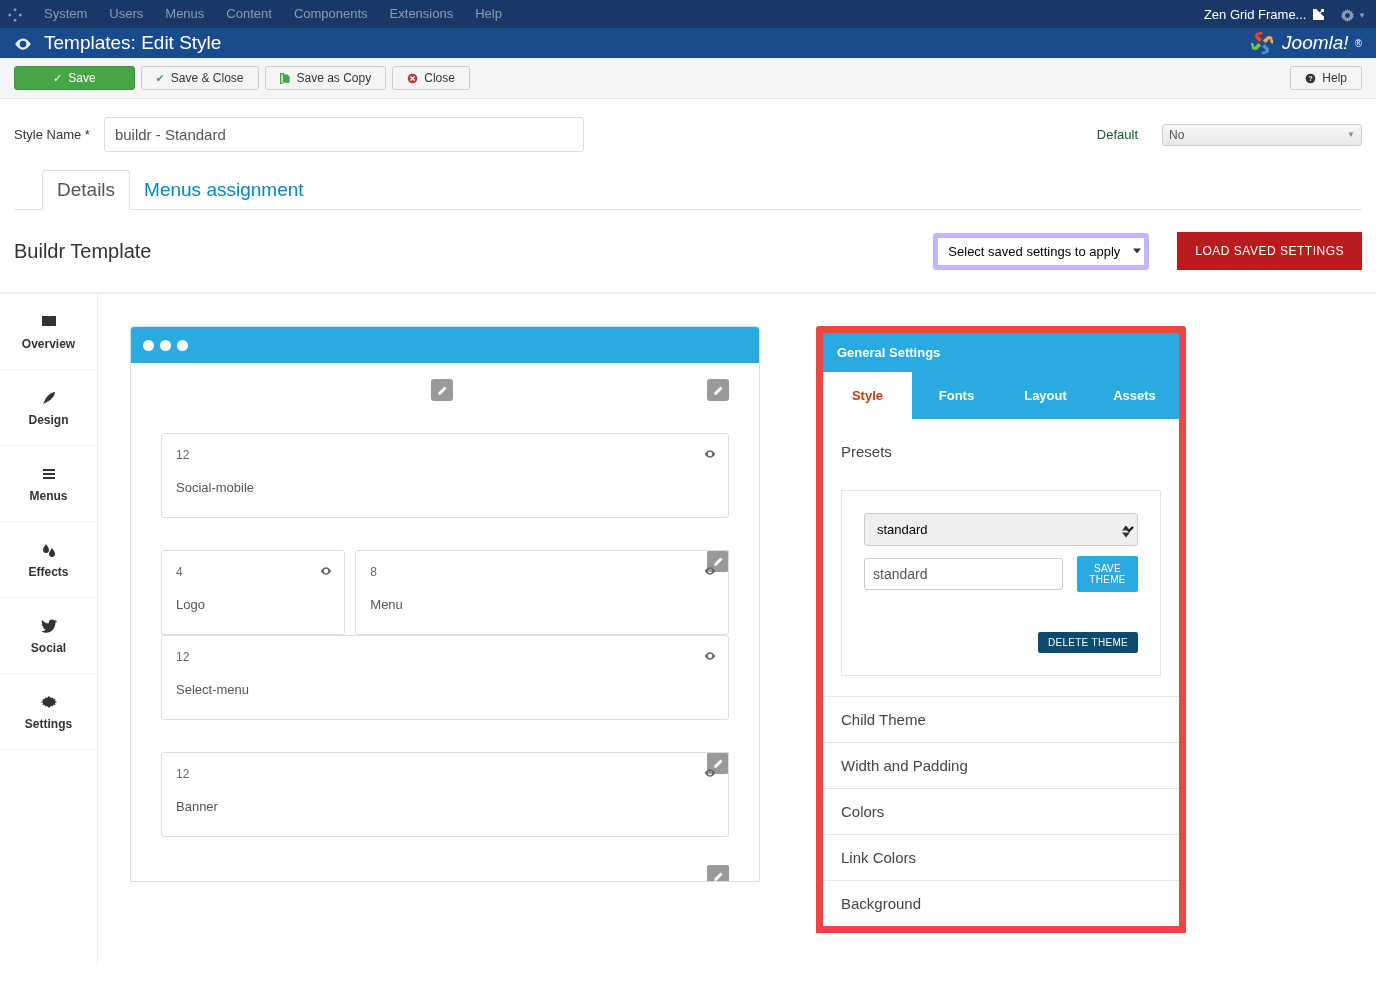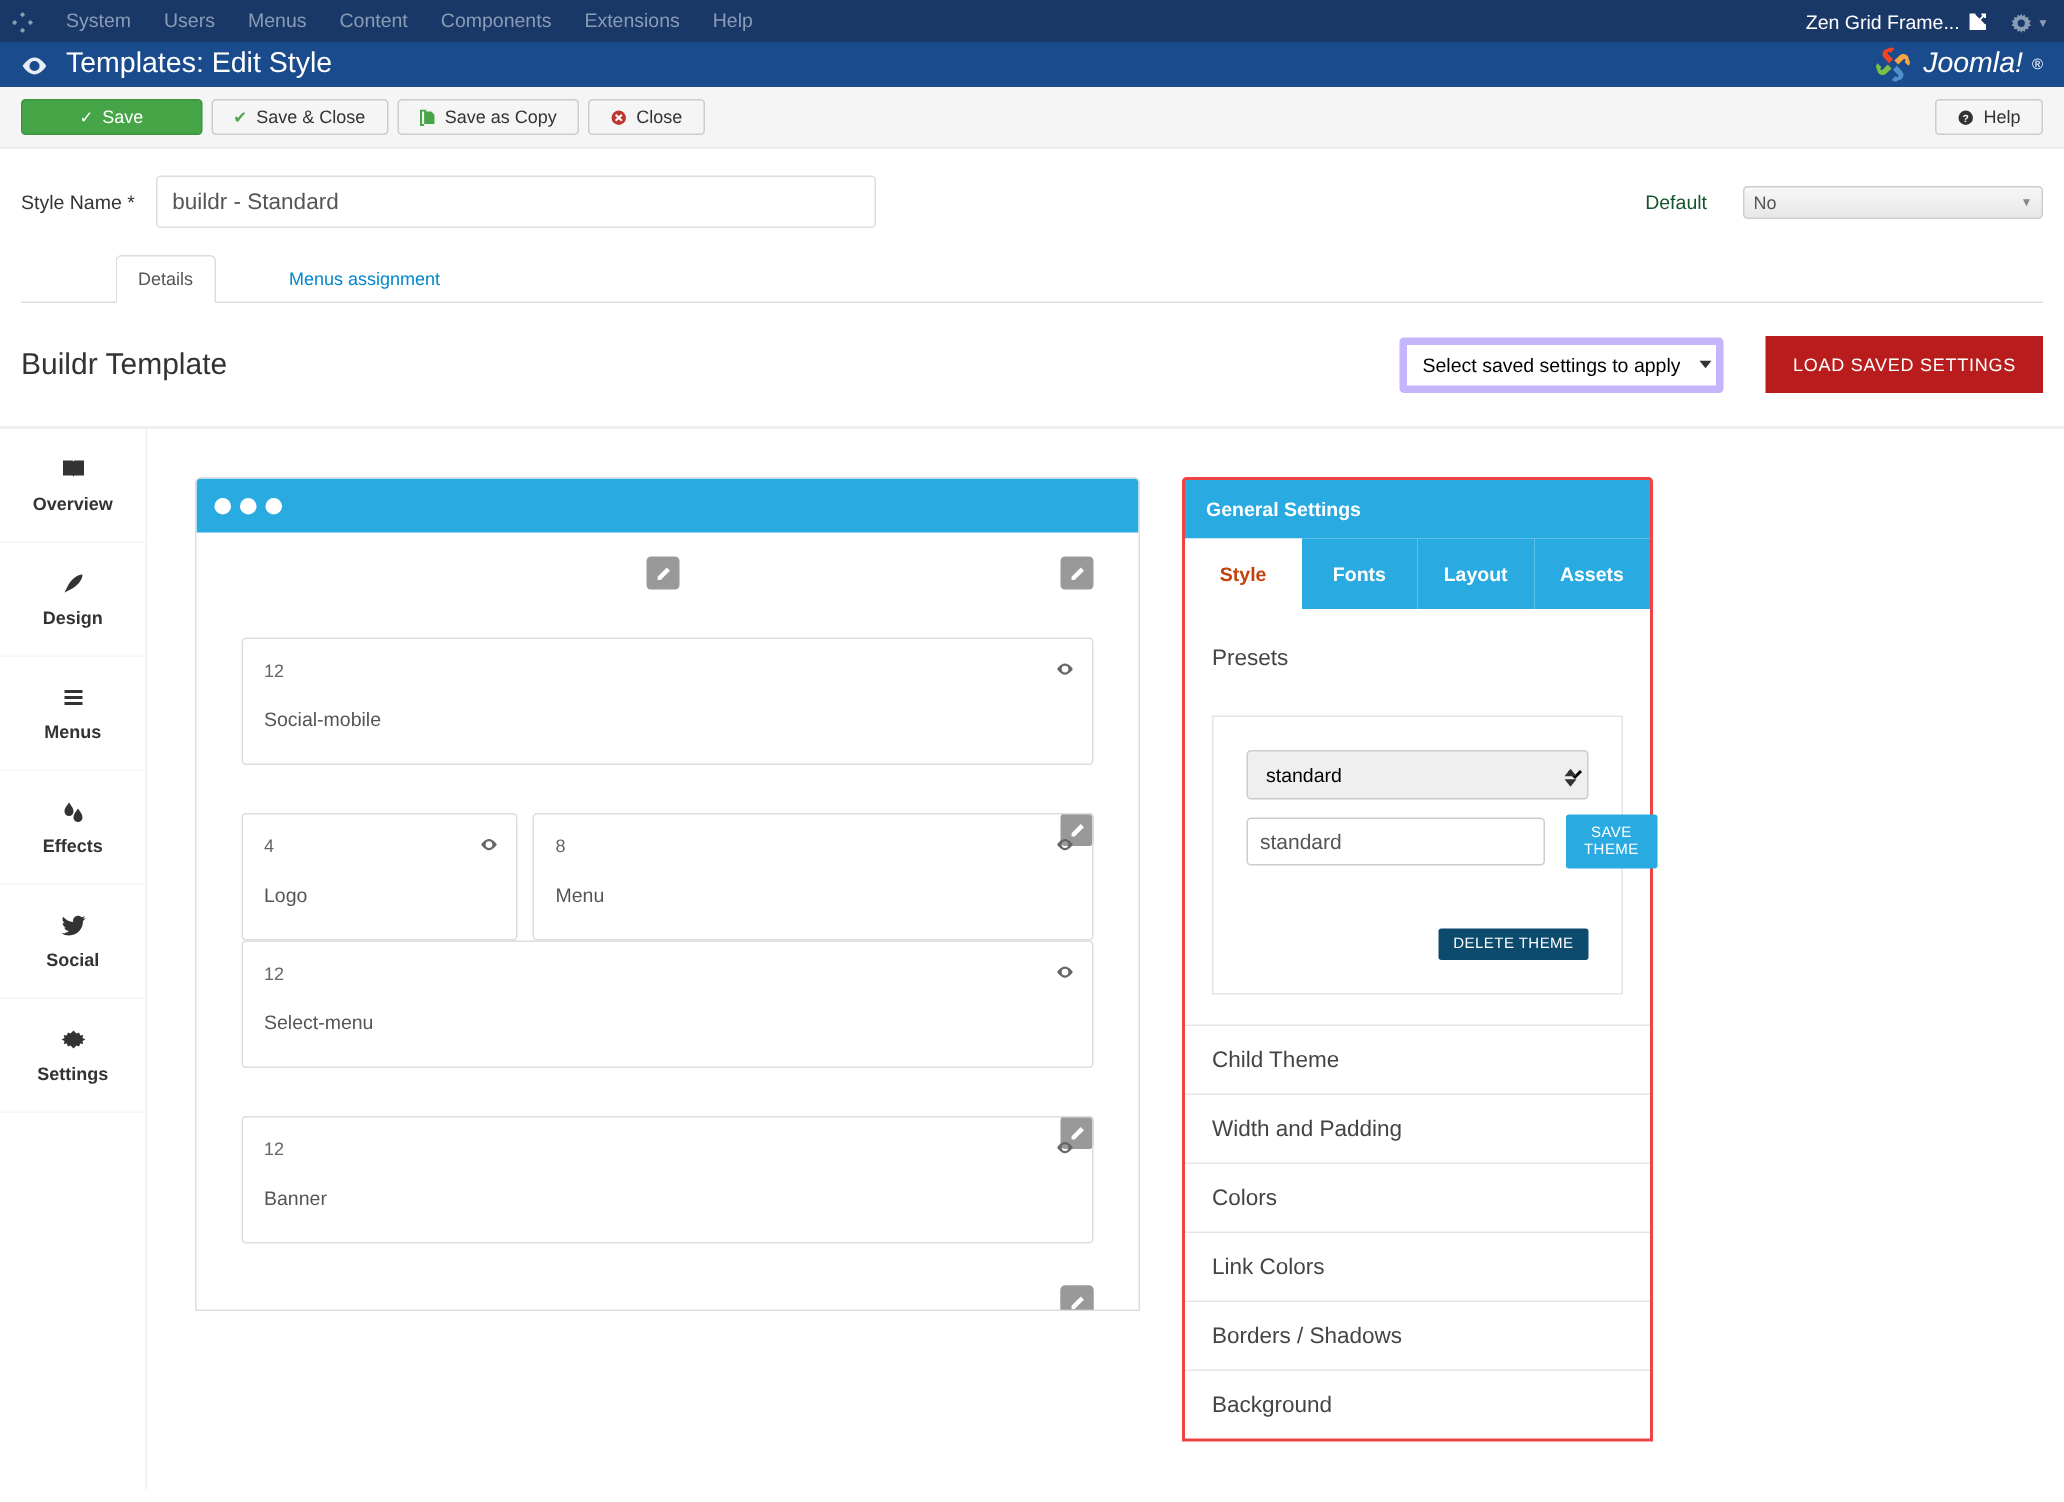--- a/index.html
+++ b/index.html
@@ -38,21 +38,21 @@
 .field-left label { font-size: 13px; color: #333; }
 .field-left input { width: 480px; padding: 8px 10px; border: 1px solid #ddd; border-radius: 3px; font-size: 15px; color: #555; }
 .field-right { display: flex; align-items: center; gap: 24px; }
 .field-right label { font-size: 13px; color: #14532d; }
 .select-default { width: 200px; height: 22px; border: 1px solid #ccc; border-radius: 3px; background: linear-gradient(#f7f7f7,#e7e7e7); padding: 0 6px; font-size: 12px; color: #555; position: relative; display: flex; align-items: center; }
 .select-default::after { content: "▼"; position: absolute; right: 6px; font-size: 8px; color: #888; }
 
 
 .tabs-row { margin: 18px 14px 0 14px; border-bottom: 1px solid #ddd; display: flex; align-items: end; }
 .tabs-row .sp { width: 28px; }
-.tab { padding: 8px 14px; font-size: 12px; cursor: pointer; color: #0088cc; margin-left: 35px; }
+.tab { padding: 8px 14px; font-size: 19px; cursor: pointer; color: #0088cc; }
 .tab.active { border: 1px solid #ddd; border-bottom: 1px solid #fff; border-radius: 4px 4px 0 0; margin-bottom: -1px; color: #555; background: #fff; }
 
 
 .template-head { padding: 22px 14px; display: flex; align-items: center; justify-content: space-between; border-bottom: 1px solid #eee; }
 .template-head h2 { font-size: 20px; font-weight: 400; color: #333; }
 .template-head-right { display: flex; align-items: center; gap: 28px; }
 .select-saved { padding: 6px 24px 6px 10px; border: 5px solid #c4b5fd; border-radius: 3px; font-size: 13px; background: #fff; appearance: none; -webkit-appearance: none; position: relative; }
 .select-wrap { position: relative; display: inline-block; }
 .select-wrap::after { content: ""; position: absolute; right: 8px; top: 50%; transform: translateY(-50%); width: 0; height: 0; border-left: 4px solid transparent; border-right: 4px solid transparent; border-top: 5px solid #333; border-bottom: none; }
 .select-wrap::before { content: ""; position: absolute; right: 8px; top: 35%; transform: translateY(-50%); width: 0; height: 0; border-left: 4px solid transparent; border-right: 4px solid transparent; border-bottom: 5px solid #333; border-top: none; }
@@ -81,21 +81,21 @@
 .module-group { display: flex; gap: 10px; margin-top: 32px; }
 .module { border: 1px solid #ddd; border-radius: 3px; padding: 14px 14px 22px 14px; position: relative; flex: 1; }
 .module .w { font-size: 12px; color: #666; }
 .module .mname { font-size: 13px; color: #555; margin-top: 18px; }
 .module .eye { position: absolute; right: 12px; top: 12px; color: #666; font-size: 12px; }
 .module-4 { flex: 0 0 calc(33.33% - 5px); }
 .module-8 { flex: 0 0 calc(66.67% - 5px); }
 .module-12 { flex: 0 0 100%; }
 
 
-.settings { width: 314px; border: 2px solid #ef4444; border-radius: 3px 3px 0 0; }
+.settings { width: 370px; border: 7px solid #ef4444; border-radius: 3px 3px 0 0; margin-left: 28px; }
 .settings-head { background: #29abe2; color: #fff; padding: 12px 14px; font-size: 13px; font-weight: bold; }
 .settings-tabs { display: flex; }
 .stab { flex: 1; text-align: center; padding: 16px 0; font-size: 13px; font-weight: bold; cursor: pointer; background: #29abe2; color: #fff; }
 .stab.active { background: #fff; color: #c2410c; }
 
 .accordion { }
 .acc-item { border-top: 1px solid #e5e5e5; padding: 14px 18px; font-size: 15px; color: #444; cursor: pointer; }
 .acc-item:first-child { border-top: none; padding-top: 24px; }
 .acc-body { padding: 16px 18px 20px 18px; }
 .preset-box { border: 1px solid #e5e5e5; padding: 22px; }
@@ -399,18 +399,17 @@
             </div>
             <div class="del-row">
               <button class="btn-red-sm">DELETE THEME</button>
             </div>
           </div>
         </div>
         <div class="acc-item">Child Theme</div>
         <div class="acc-item">Width and Padding</div>
         <div class="acc-item">Colors</div>
         <div class="acc-item">Link Colors</div>
-        <div class="acc-item">Borders / Shadows</div>
         <div class="acc-item">Background</div>
       </div>
     </div>
   </div>
 </div>
 
 </body></html>

